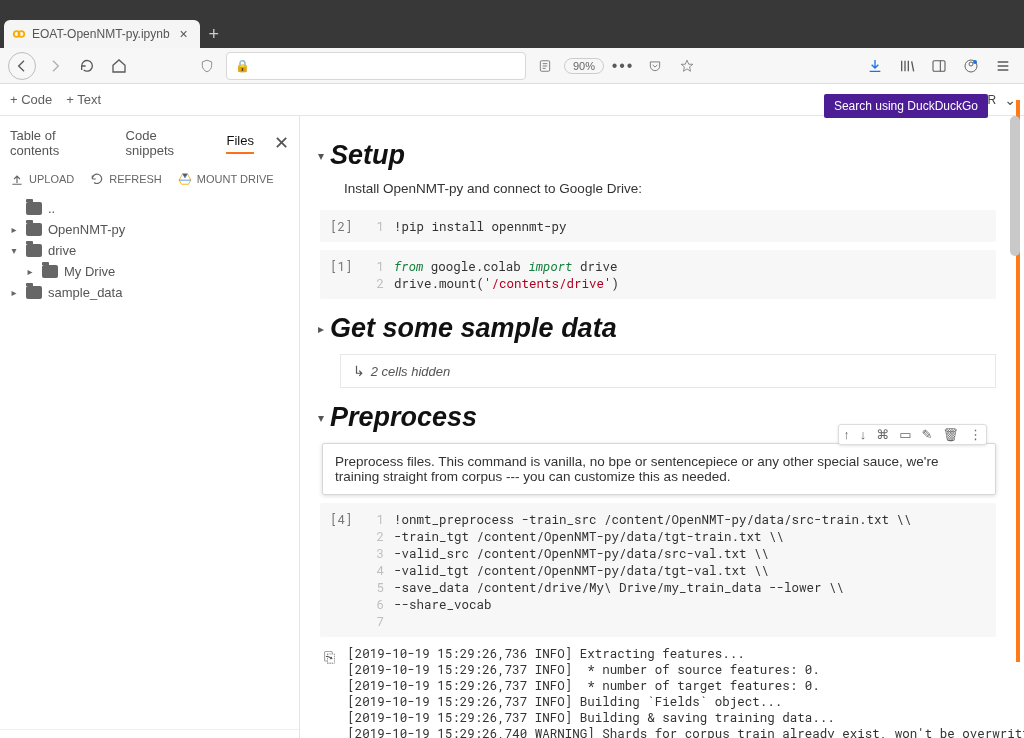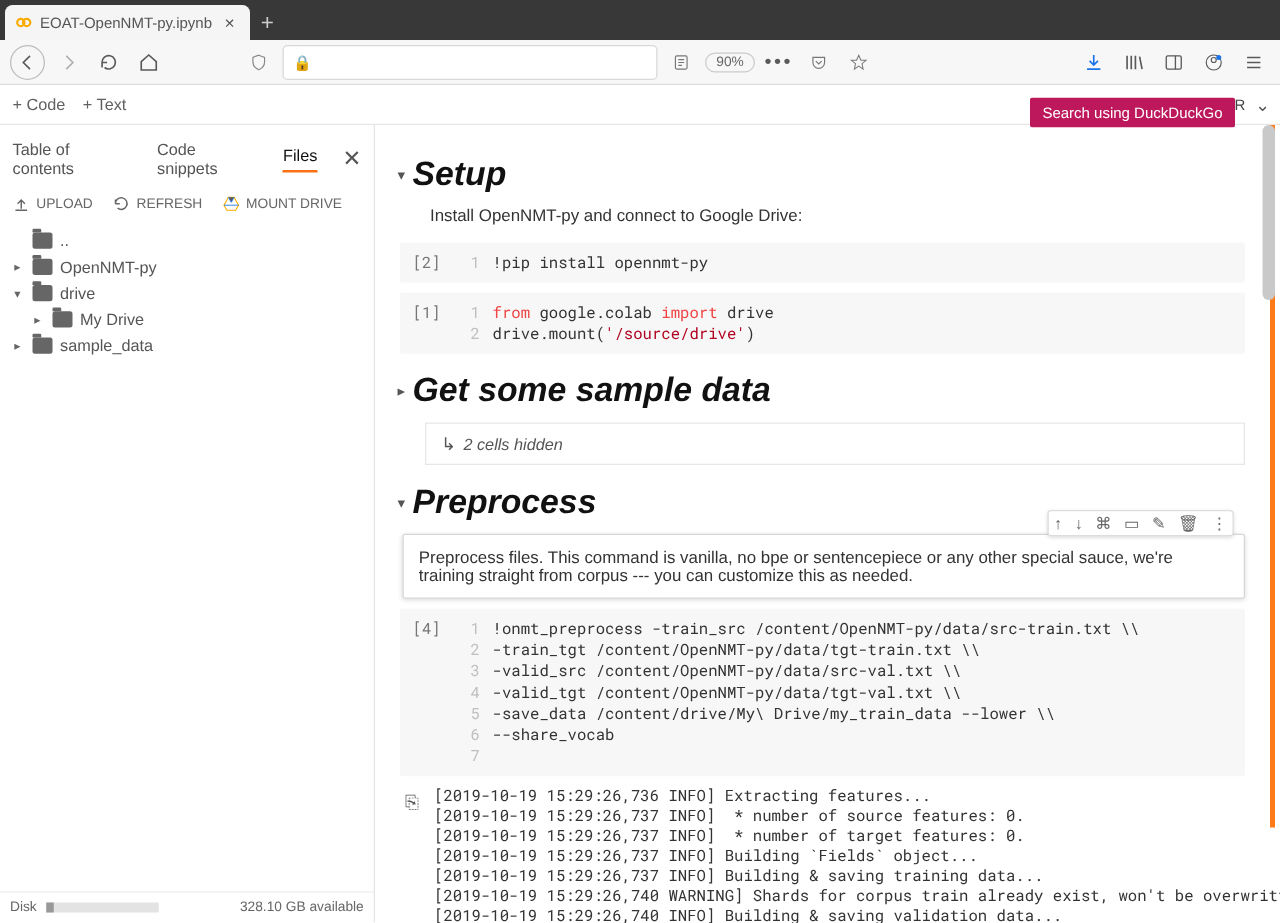--- a/index.html
+++ b/index.html
@@ -1,36 +1,36 @@
 <!DOCTYPE html>
 <html><head>
 <meta charset="utf-8">
 <style>
 * { box-sizing: border-box; margin: 0; padding: 0; }
 html, body { width: 1024px; height: 738px; font-family: Arial, Helvetica, sans-serif; overflow: hidden; background: #fff; }
 
 
 .browser-chrome { position: relative; }
-.tab-strip { height: 32px; background: #383838; display: flex; align-items: flex-end; padding-left: 4px; }
+.tab-strip { height: 48px; background: #383838; display: flex; align-items: flex-end; padding-left: 4px; }
 .tab { height: 28px; background: #f5f5f5; border-radius: 6px 6px 0 0; display: flex; align-items: center; padding: 0 8px; gap: 6px; min-width: 180px; font-size: 12px; color: #555; }
 .tab .tab-close { font-size: 14px; color: #555; padding: 0 4px; cursor: pointer; }
 .new-tab { width: 28px; height: 28px; color: #ccc; display:flex; align-items:center; justify-content:center; font-size:18px; cursor:pointer; }
 
 .nav-row { height: 36px; background: #f7f7f7; border-bottom: 1px solid #ddd; display: flex; align-items: center; padding: 0 8px; gap: 6px; position:relative; }
 .nav-icon { width: 26px; height: 26px; display:flex; align-items:center; justify-content:center; color:#5a5a5a; border-radius:4px; cursor:pointer; font-size:16px; }
 .nav-icon.circle { border:1px solid #bdbdbd; border-radius:50%; width:28px; height:28px; }
 .url-wrap { flex: 0 0 300px; display:flex; align-items:center; gap:6px; border:1px solid #d8d8d8; border-radius:4px; padding:2px 8px; height:28px; background:#fff; font-size:13px; color:#888; }
 .url-wrap .lock { color:#2bab2b; font-size:12px; }
 .url-wrap .url { white-space:nowrap; overflow:hidden; text-overflow:ellipsis; }
 .url-wrap .url .dark { color:#3a3a3a; }
 .zoom-pill { border:1px solid #ccc; border-radius:10px; padding:1px 8px; font-size:11px; color:#666; }
 .dots3 { letter-spacing:2px; }
 .search-box { display:flex; align-items:center; gap:8px; border:1px solid #d8d8d8; border-radius:4px; padding:2px 8px; height:28px; background:#fff; flex:0 0 150px; font-size:13px; color:#888; }
 .spacer { flex:1; }
-.tooltip-bubble { position:absolute; right:36px; top:46px; background:#be185d; color:#fff; font-size:12px; padding:5px 10px; border-radius:2px; z-index:20; }
+.tooltip-bubble { position:absolute; right:36px; top:46px; background:#4c1d95; color:#fff; font-size:12px; padding:5px 10px; border-radius:2px; z-index:20; }
 
 
 .colab-bar { height: 32px; border-bottom:1px solid #e6e6e6; display:flex; align-items:center; padding:0 10px; gap:14px; font-size:13px; color:#606060; position:relative; }
 .colab-btn { cursor:pointer;text-align:center; }
 .colab-right { position:absolute; right:8px; display:flex; align-items:center; gap:8px; }
 .green-check { color:#1e8e3e; font-size:14px; }
 .chev-down-colab { font-size:14px; color:#555; }
 
 
 .accent { position:absolute; right:4px; top:100px; width:4px; height:562px; background:#ff7b17; }
@@ -61,21 +61,21 @@
 .section-header { display:flex; align-items:center; gap:6px; margin:14px 0 10px 0; }
 .section-header .tri { color:#555; font-size:12px; }
 .section-header h1 { font-size:27px; font-weight:700; color:#111;font-style:italic; }
 .para { font-size:13.5px; color:#333; margin: 4px 0 14px 26px; }
 
 .cell { background:#f7f7f7; border-radius:2px; margin:8px 0 8px 2px; padding:8px 10px; font-family: "Roboto Mono","Courier New",monospace; font-size:12.5px; color:#333; display:flex; gap:14px; white-space:pre; overflow:auto; }
 .cell .num { color:#777; min-width:28px; }
 .cell .gutter { color:#bfbfbf; text-align:right; min-width:12px; }
 .cell .codeline { display:flex; gap:10px; }
 .code-block { display:flex; flex-direction:column; gap:1px; }
-.kw { color:#ef4444; }
+.kw { color:#15803d;font-style:italic; }
 .str { color:#b00020; }
 
 .cells-hidden { border:1px solid #e7e7e7; background:#fff; padding:8px 12px; margin:4px 0 8px 22px; font-size:13px; color:#555; display:flex; align-items:center; gap:6px; }
 .cells-hidden .corner { font-size:14px; }
 
 
 .md-cell { border:1px solid #d7d7d7; border-radius:2px; background:#fff; margin:6px 0 8px 4px; padding:10px 12px; font-size:13.5px; color:#333; box-shadow:0 1px 4px rgba(0,0,0,.15); position:relative; }
 .cell-toolbar { position:absolute; right:8px; top:-20px; background:#fff; border:1px solid #ddd; border-radius:3px; display:flex; align-items:center; padding:2px 4px; gap:10px; font-size:13px; color:#666; box-shadow:0 1px 3px rgba(0,0,0,.12); }
 .cell-toolbar span { cursor:pointer; }
 
@@ -288,21 +288,21 @@
       <span class="num">[2]</span>
       <div class="code-block">
         <div class="codeline"><span class="gutter">1</span><span>!pip install opennmt-py</span></div>
       </div>
     </div>
 
     <div class="cell">
       <span class="num">[1]</span>
       <div class="code-block">
         <div class="codeline"><span class="gutter">1</span><span><span class="kw">from</span><span> google.colab </span><span class="kw">import</span><span> drive</span></span></div>
-        <div class="codeline"><span class="gutter">2</span><span><span>drive.mount(</span><span class="str">'/source/drive'</span><span>)</span></span></div>
+        <div class="codeline"><span class="gutter">2</span><span><span>drive.mount(</span><span class="str">'/contents/drive'</span><span>)</span></span></div>
       </div>
     </div>
 
     <div class="section-header">
       <span class="tri">▸</span>
       <h1>Get some sample data</h1>
     </div>
     <div class="cells-hidden">
       <span class="corner">↳</span>
       <i>2 cells hidden</i>

